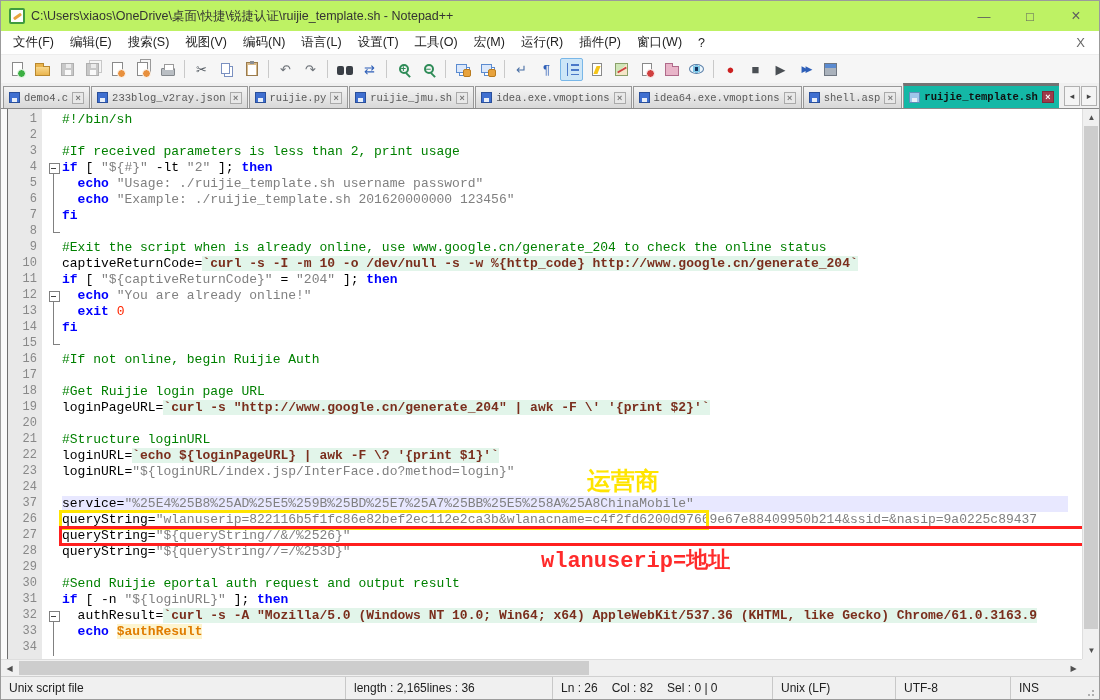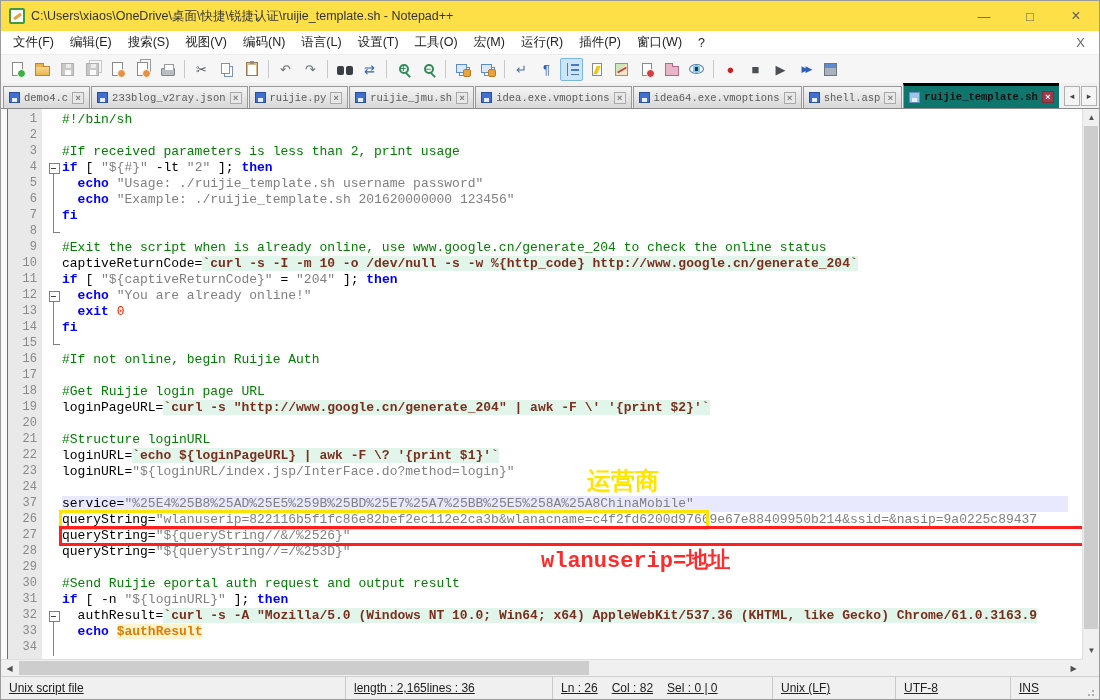--- a/index.html
+++ b/index.html
@@ -1,20 +1,20 @@
 <!DOCTYPE html>
 <html><head>
 <meta charset="utf-8">
 <style>
   * { box-sizing:border-box; margin:0; padding:0; }
   html,body { width:1100px; height:700px; background:#e8e8e8; font-family:"Liberation Sans",sans-serif; }
   .window { width:1100px; height:700px; background:#fff; border:1px solid #9b9b9b; display:flex; flex-direction:column; overflow:hidden; }
 
   
-  .titlebar { height:30px; background:#fde047; display:flex; align-items:center; flex:0 0 auto; }
+  .titlebar { height:30px; background:#bef264; display:flex; align-items:center; flex:0 0 auto; }
   .app-icon { width:16px; height:16px; margin:0 6px 0 8px; position:relative; background:#fdfdfd; border:2px solid #3f9b3f; border-radius:2px; }
   .app-icon::after { content:""; position:absolute; left:2px; top:5px; width:9px; height:3px; background:#e8a33d; transform:rotate(-35deg); border-radius:1px; }
   .title-text { font-size:12.5px; color:#333; white-space:nowrap; overflow:hidden; }
   .win-controls { margin-left:auto; display:flex; height:100%; }
   .win-btn { width:46px; height:100%; display:flex; align-items:center; justify-content:center; color:#5f5f5f; font-size:13px; }
   .win-btn.close { font-size:16px; }
 
   
   .menubar { height:24px; background:#ffffff; display:flex; align-items:center; padding-left:4px; font-size:12.5px; color:#222; flex:0 0 auto; border-bottom:1px solid #ededed; }
   .menu-item { padding:3px 8px; }
@@ -62,21 +62,21 @@
   .g-fworkspace { width:14px;height:10px;background:#e8b4c8;border:1px solid #b06a8a;position:relative;margin-top:4px; }
   .g-fworkspace::before { content:""; position:absolute; left:-1px; top:-4px; width:6px;height:3px;background:#e8b4c8;border:1px solid #b06a8a;border-bottom:none; }
   .g-eye { width:15px;height:10px;border:1px solid #5a7fa8;border-radius:50%;background:radial-gradient(circle at 50% 50%, #15335f 0 2px, #7ec8e8 2px 4px, #eaf5fc 4px); }
   .g-macrosave { width:13px;height:13px;background:#aab2bc;border:1px solid #6f7782;position:relative; }
   .g-macrosave::before { content:""; position:absolute; left:0; top:0; width:11px;height:4px;background:#5b8bd0; }
 
   
   .tabbar { height:26px; background:#f0f0f0; display:flex; align-items:flex-end; flex:0 0 auto; border-bottom:1px solid #8a8a8a; position:relative; padding-left:2px; }
   .tabs-scroll { display:flex; align-items:flex-end; overflow:hidden; width:1056px; }
   .tab { height:22px; display:flex; align-items:center; padding:0 5px; border:1px solid #989898; border-bottom:none; background:linear-gradient(#f4f4f4,#d8d8d8); margin-right:1px; font-family:"Liberation Mono",monospace; font-size:10.5px; color:#5a5a5a; white-space:nowrap; flex:0 0 auto; }
-  .tab.active { height:25px; background:#0f766e; border-top:3px solid #000000; color:#111; font-weight:bold;margin-top:8px; }
+  .tab.active { height:25px; background:#14b8a6; border-top:3px solid #737373; color:#111; font-weight:bold;margin-top:8px; }
   .t-floppy { width:11px; height:11px; background:#3f6fd0; border:1px solid #2a4f9a; margin-right:4px; position:relative; flex:0 0 auto; }
   .t-floppy::after { content:""; position:absolute; left:2px; bottom:0; width:5px; height:4px; background:#e8eef8; }
   .tab.active .t-floppy { background:#9fc6ea; border-color:#5f8fba; }
   .t-close { width:12px; height:12px; margin-left:4px; font-size:9px; line-height:11px; text-align:center; color:#777; border:1px solid #aaa; background:#e8e8e8; font-family:"Liberation Sans",sans-serif; font-weight:bold; flex:0 0 auto; }
   .tab.active .t-close { background:#9e3a4a; border-color:#7e2a3a; color:#fff; }
   .tab-arrows { position:absolute; right:2px; bottom:2px; display:flex; }
   .tab-arrow { width:16px; height:20px; border:1px solid #b0b0b0; background:#f4f4f4; color:#444; font-size:9px; display:flex; align-items:center; justify-content:center; margin-left:1px; }
 
   
   .editor-body { flex:1 1 auto; position:relative; display:flex; background:#fff; overflow:hidden; }
@@ -114,21 +114,21 @@
   .vscroll .arr.up { top:0; } .vscroll .arr.down { bottom:0; }
   .vscroll .thumb { position:absolute; left:1px; right:1px; top:17px; bottom:30px; background:#cdcdcd; }
   .hscroll { position:absolute; left:0; right:17px; bottom:0; height:17px; background:#f0f0f0; border-top:1px solid #dedede; }
   .hscroll .arr { position:absolute; top:0; width:17px; height:17px; color:#505050; font-size:8px; display:flex; align-items:center; justify-content:center; }
   .hscroll .arr.left { left:0; } .hscroll .arr.right { right:0; }
   .hscroll .thumb { position:absolute; top:1px; bottom:1px; left:18px; width:570px; background:#cdcdcd; }
   .scroll-corner { position:absolute; right:0; bottom:0; width:17px; height:17px; background:#f0f0f0; }
 
   
   .statusbar { height:23px; background:#f0f0f0; border-top:1px solid #d0d0d0; display:flex; align-items:stretch; font-size:12px; color:#222; flex:0 0 auto; }
-  .sb-cell { border-right:1px solid #c8c8c8; display:flex; align-items:center; padding:0 8px; white-space:nowrap; overflow:hidden;text-decoration:underline; }
+  .sb-cell { border-right:1px solid #c8c8c8; display:flex; align-items:center; padding:0 8px; white-space:nowrap; overflow:hidden; }
   .sb-type { width:345px; }
   .sb-len { width:207px; }
   .sb-pos { width:220px; gap:14px; }
   .sb-eol { width:123px; }
   .sb-enc { width:115px; }
   .sb-ins { flex:1; border-right:none; position:relative; }
   .grip { position:absolute; right:2px; bottom:2px; width:10px; height:10px; background:radial-gradient(circle at 2px 8px,#b0b0b0 1px,transparent 1.5px), radial-gradient(circle at 6px 8px,#b0b0b0 1px,transparent 1.5px), radial-gradient(circle at 6px 4px,#b0b0b0 1px,transparent 1.5px); }
 </style>
 </head>
 <body>

